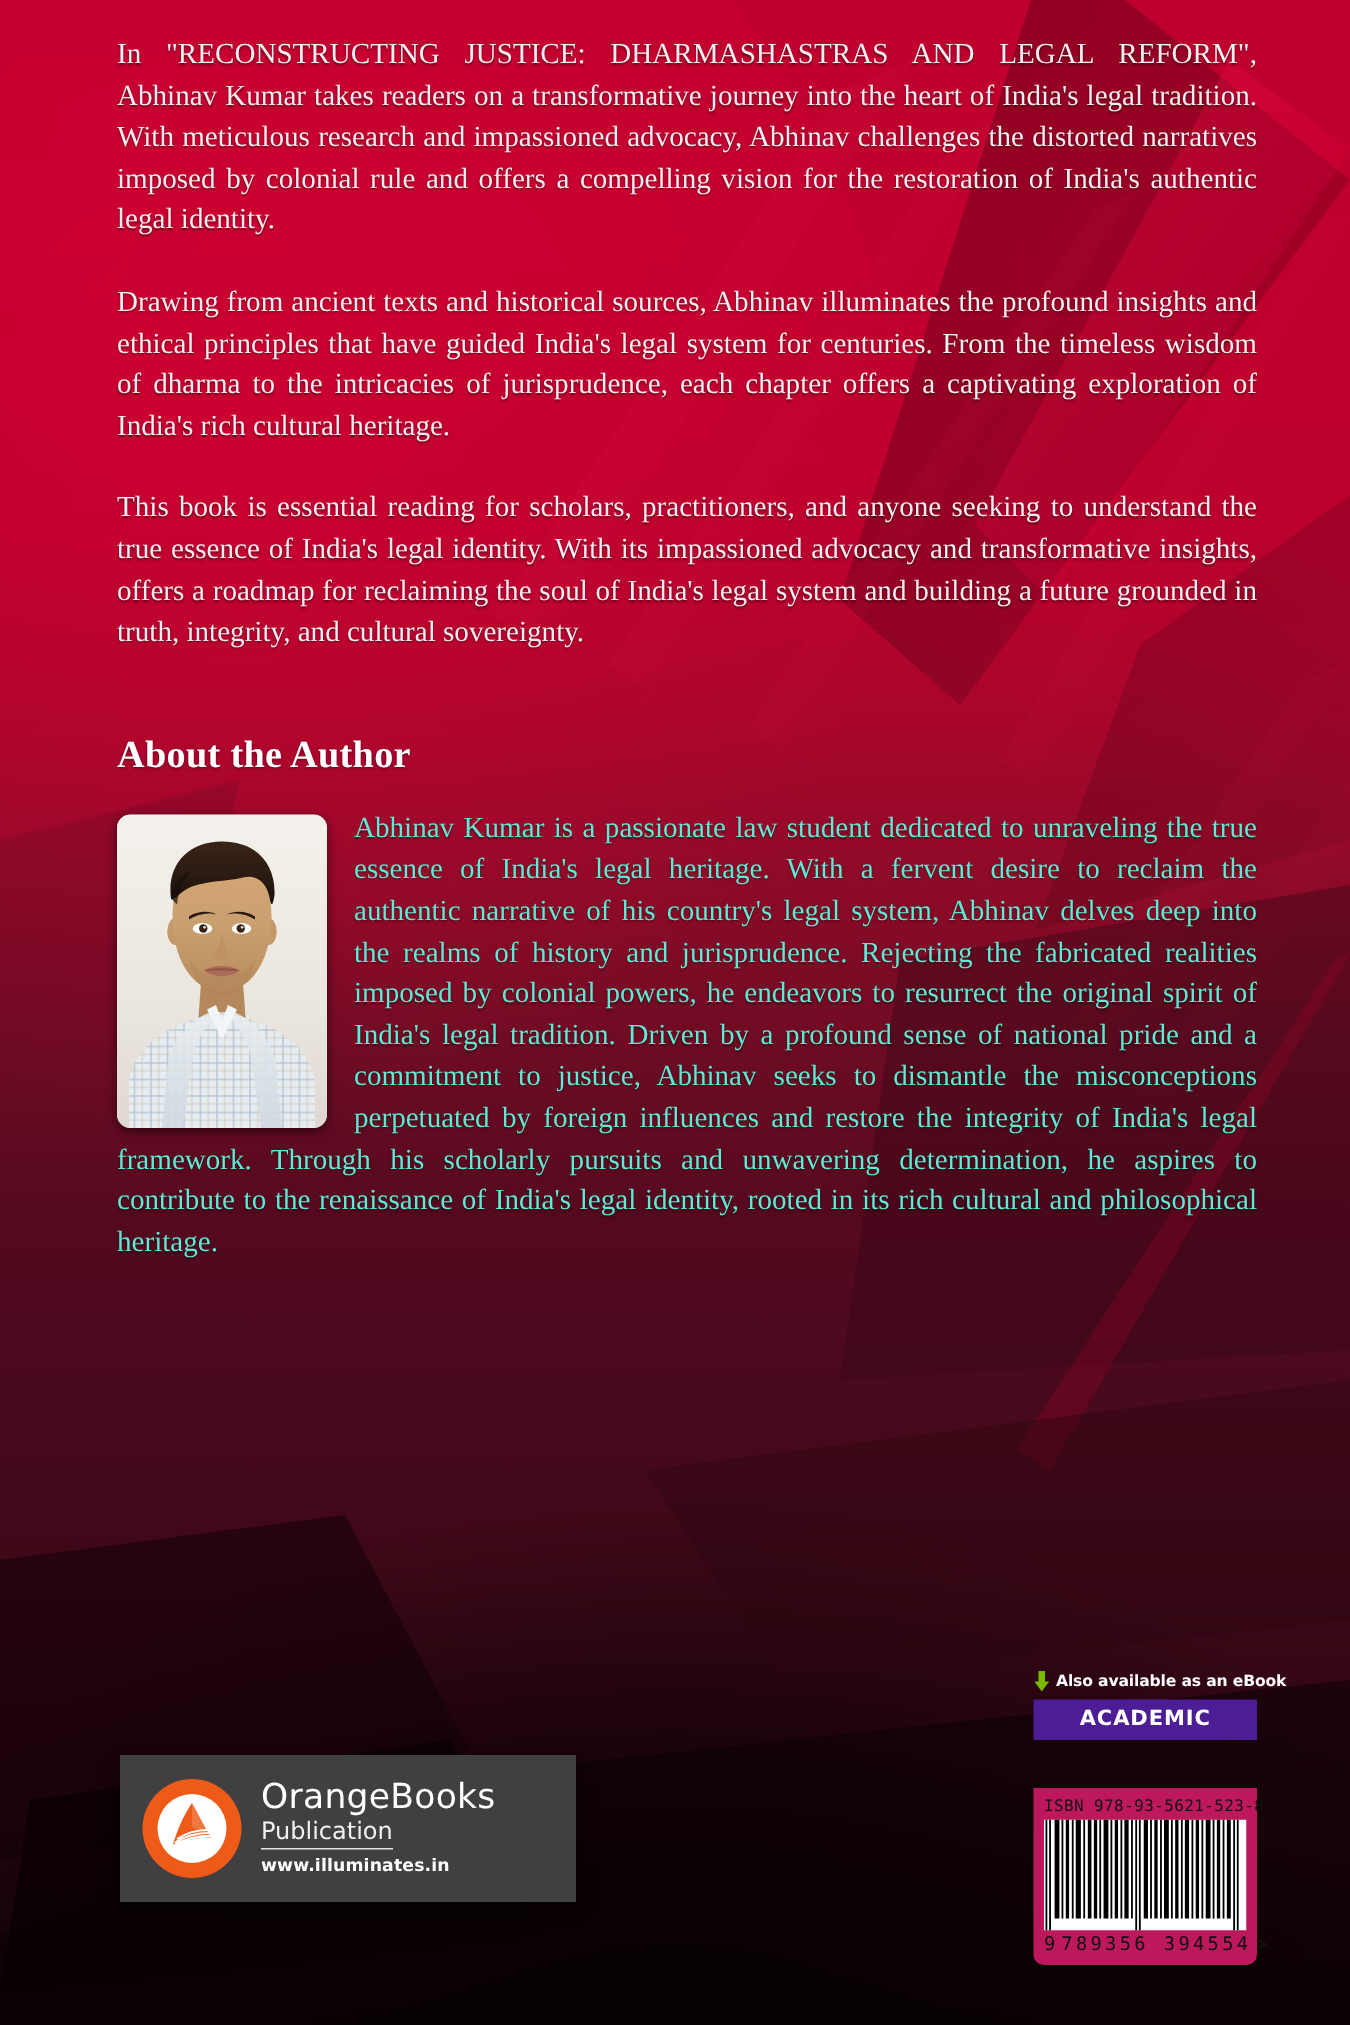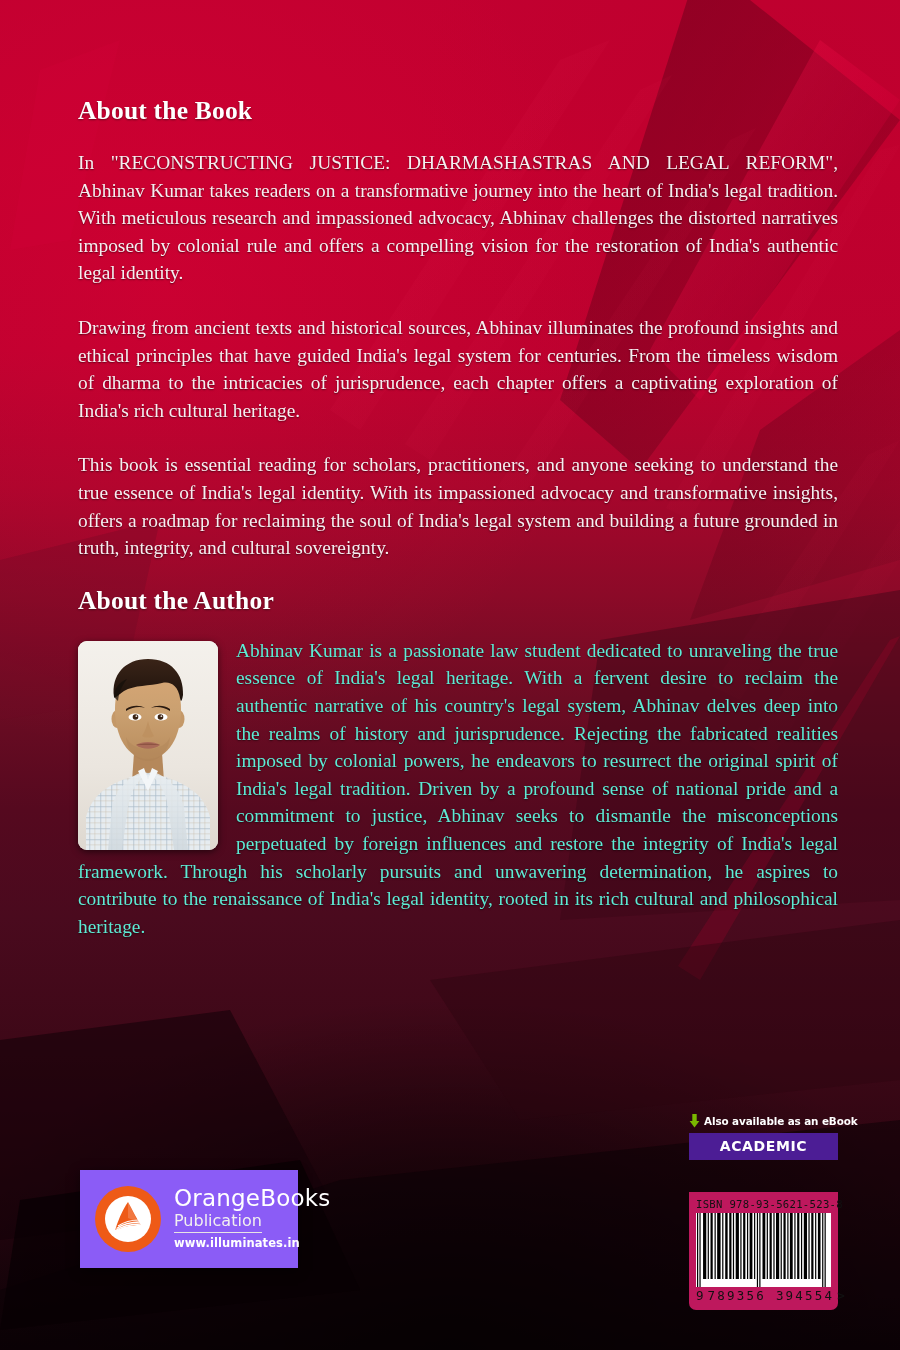--- a/index.html
+++ b/index.html
@@ -58,21 +58,21 @@
   }
   .section-title {
     font-family: "Liberation Serif", "DejaVu Serif", serif;
     font-weight: bold;
     color: #ffffff;
     font-size: 25.5px;
     letter-spacing: 0.2px;
     text-shadow: 0 1px 2px rgba(0,0,0,0.45);
   }
   #about-book-title { margin-top: 96px; }
-  #about-author-title { margin-top: 24px; }
+  #about-author-title { margin-top: 52px; }
 
   p.body {
     color: #f6eef0;
     font-size: 19.4px;
     line-height: 27.6px;
     text-align: justify;
     text-justify: inter-word;
     margin: 0;
     text-shadow: 0 1px 1.5px rgba(0,0,0,0.5);
   }
@@ -104,23 +104,23 @@
     margin: 0;
     text-shadow: 0 1px 1.5px rgba(0,0,0,0.5);
   }
   .clearer { clear: both; height: 0; }
 
   
   .publisher {
     position: absolute;
     left: 80px;
     top: 1170px;
-    width: 218px;
+    width: 304px;
     height: 98px;
-    background: #8b5cf6;
+    background: #404040;
     display: flex;
     align-items: center;
     z-index: 6;
     box-shadow: 0 3px 10px rgba(0,0,0,0.5);
   }
   .pub-mark {
     width: 68px;
     height: 68px;
     margin-left: 14px;
     margin-right: 12px;
@@ -258,21 +258,20 @@
       <path d="M40 70 L120 40 L70 240 L10 250 Z" fill="#d8003c" opacity="0.18"></path>
       <path d="M0 1040 L230 1010 L330 1200 L0 1240 Z" fill="#140208" opacity="0.60"></path>
       <path d="M340 1180 L900 1120 L900 1350 L0 1350 L0 1290 Z" fill="#0b0105" opacity="0.55"></path>
       <path d="M20 1200 L300 1160 L360 1290 L0 1330 Z" fill="#070003" opacity="0.70"></path>
       <path d="M430 980 L900 920 L900 1080 L520 1120 Z" fill="#2b0410" opacity="0.40"></path>
     </g>
   </svg>
 
   <div class="content">
 
-    <h2 class="section-title" id="about-book-title">About the Book</h2>
 
     <p class="body" id="book-para-1">In "RECONSTRUCTING JUSTICE: DHARMASHASTRAS AND LEGAL REFORM", Abhinav Kumar takes readers on a transformative journey into the heart of India's legal tradition. With meticulous research and impassioned advocacy, Abhinav challenges the distorted narratives imposed by colonial rule and offers a compelling vision for the restoration of India's authentic legal identity.</p>
     <p class="body" id="book-para-2">Drawing from ancient texts and historical sources, Abhinav illuminates the profound insights and ethical principles that have guided India's legal system for centuries. From the timeless wisdom of dharma to the intricacies of jurisprudence, each chapter offers a captivating exploration of India's rich cultural heritage.</p>
     <p class="body" id="book-para-3">This book is essential reading for scholars, practitioners, and anyone seeking to understand the true essence of India's legal identity. With its impassioned advocacy and transformative insights, offers a roadmap for reclaiming the soul of India's legal system and building a future grounded in truth, integrity, and cultural sovereignty.</p>
 
     <h2 class="section-title" id="about-author-title">About the Author</h2>
 
     <div class="author-block">
       <div class="author-photo">
         <svg viewBox="0 0 140 209" preserveAspectRatio="xMidYMid slice">

